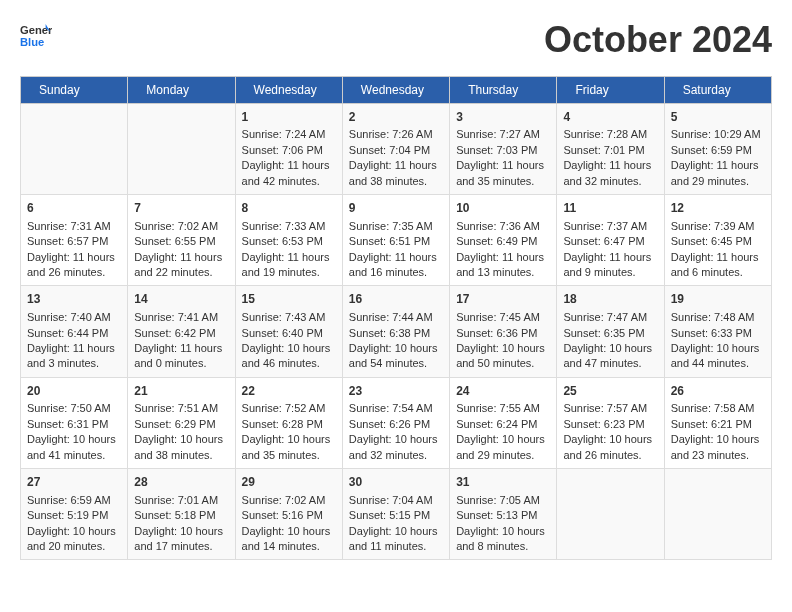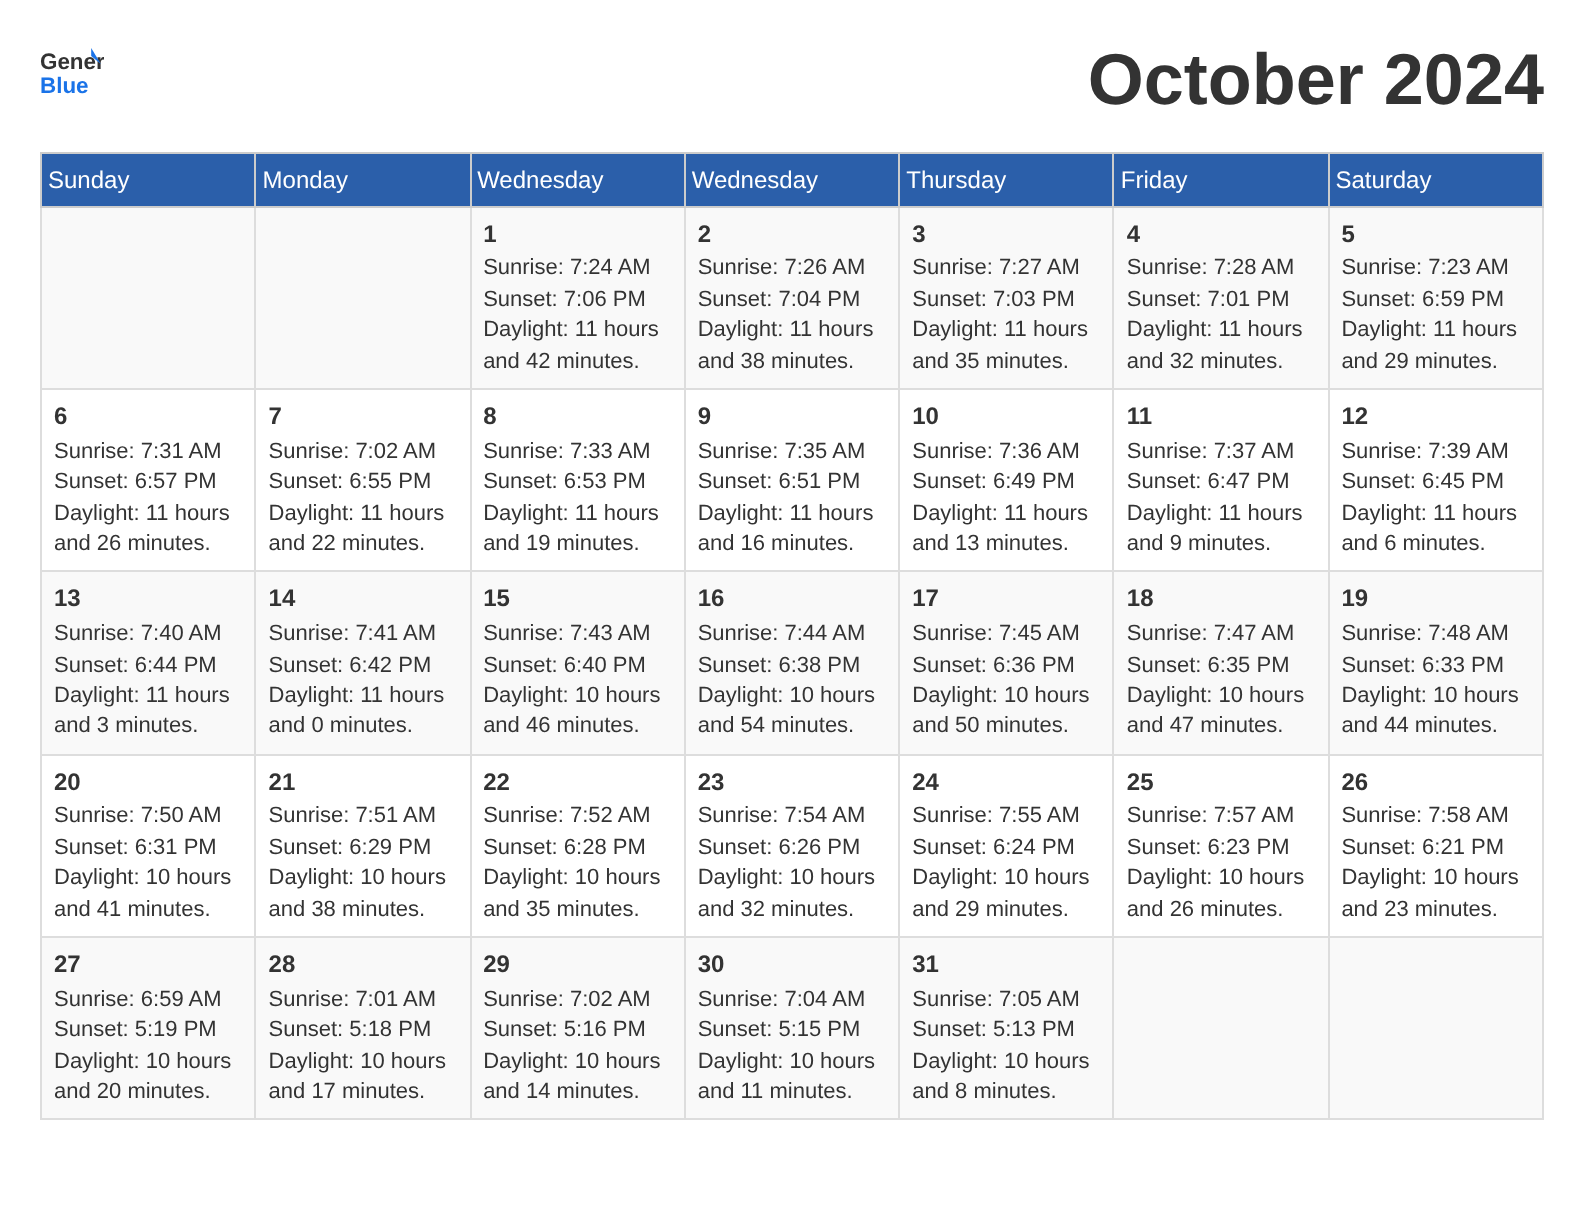--- a/index.html
+++ b/index.html
@@ -40,21 +40,21 @@
     }
     table {
       width: 100%;
       border-collapse: collapse;
       font-size: 11px;
     }
     thead tr th {
       background-color: #2b5faa;
       color: #fff;
       text-align: left;
-      padding: 6px 3px;
+      padding: 6px 18px;
       font-size: 12px;
       font-weight: normal;
       border: 1px solid #ccc;
     }
     tbody tr td {
       vertical-align: top;
       padding: 5px 6px;
       border: 1px solid #ddd;
       min-height: 70px;
       height: 80px;
@@ -129,21 +129,21 @@
           <div>Daylight: 11 hours and 35 minutes.</div>
         </td>
         <td>
           <span class="day-num">4</span>
           <div>Sunrise: 7:28 AM</div>
           <div>Sunset: 7:01 PM</div>
           <div>Daylight: 11 hours and 32 minutes.</div>
         </td>
         <td>
           <span class="day-num">5</span>
-          <div>Sunrise: 7:23 AM</div>
+          <div>Sunrise: 10:29 AM</div>
           <div>Sunset: 6:59 PM</div>
           <div>Daylight: 11 hours and 29 minutes.</div>
         </td>
       </tr>
       <tr>
         <td>
           <span class="day-num">6</span>
           <div>Sunrise: 7:31 AM</div>
           <div>Sunset: 6:57 PM</div>
           <div>Daylight: 11 hours and 26 minutes.</div>

